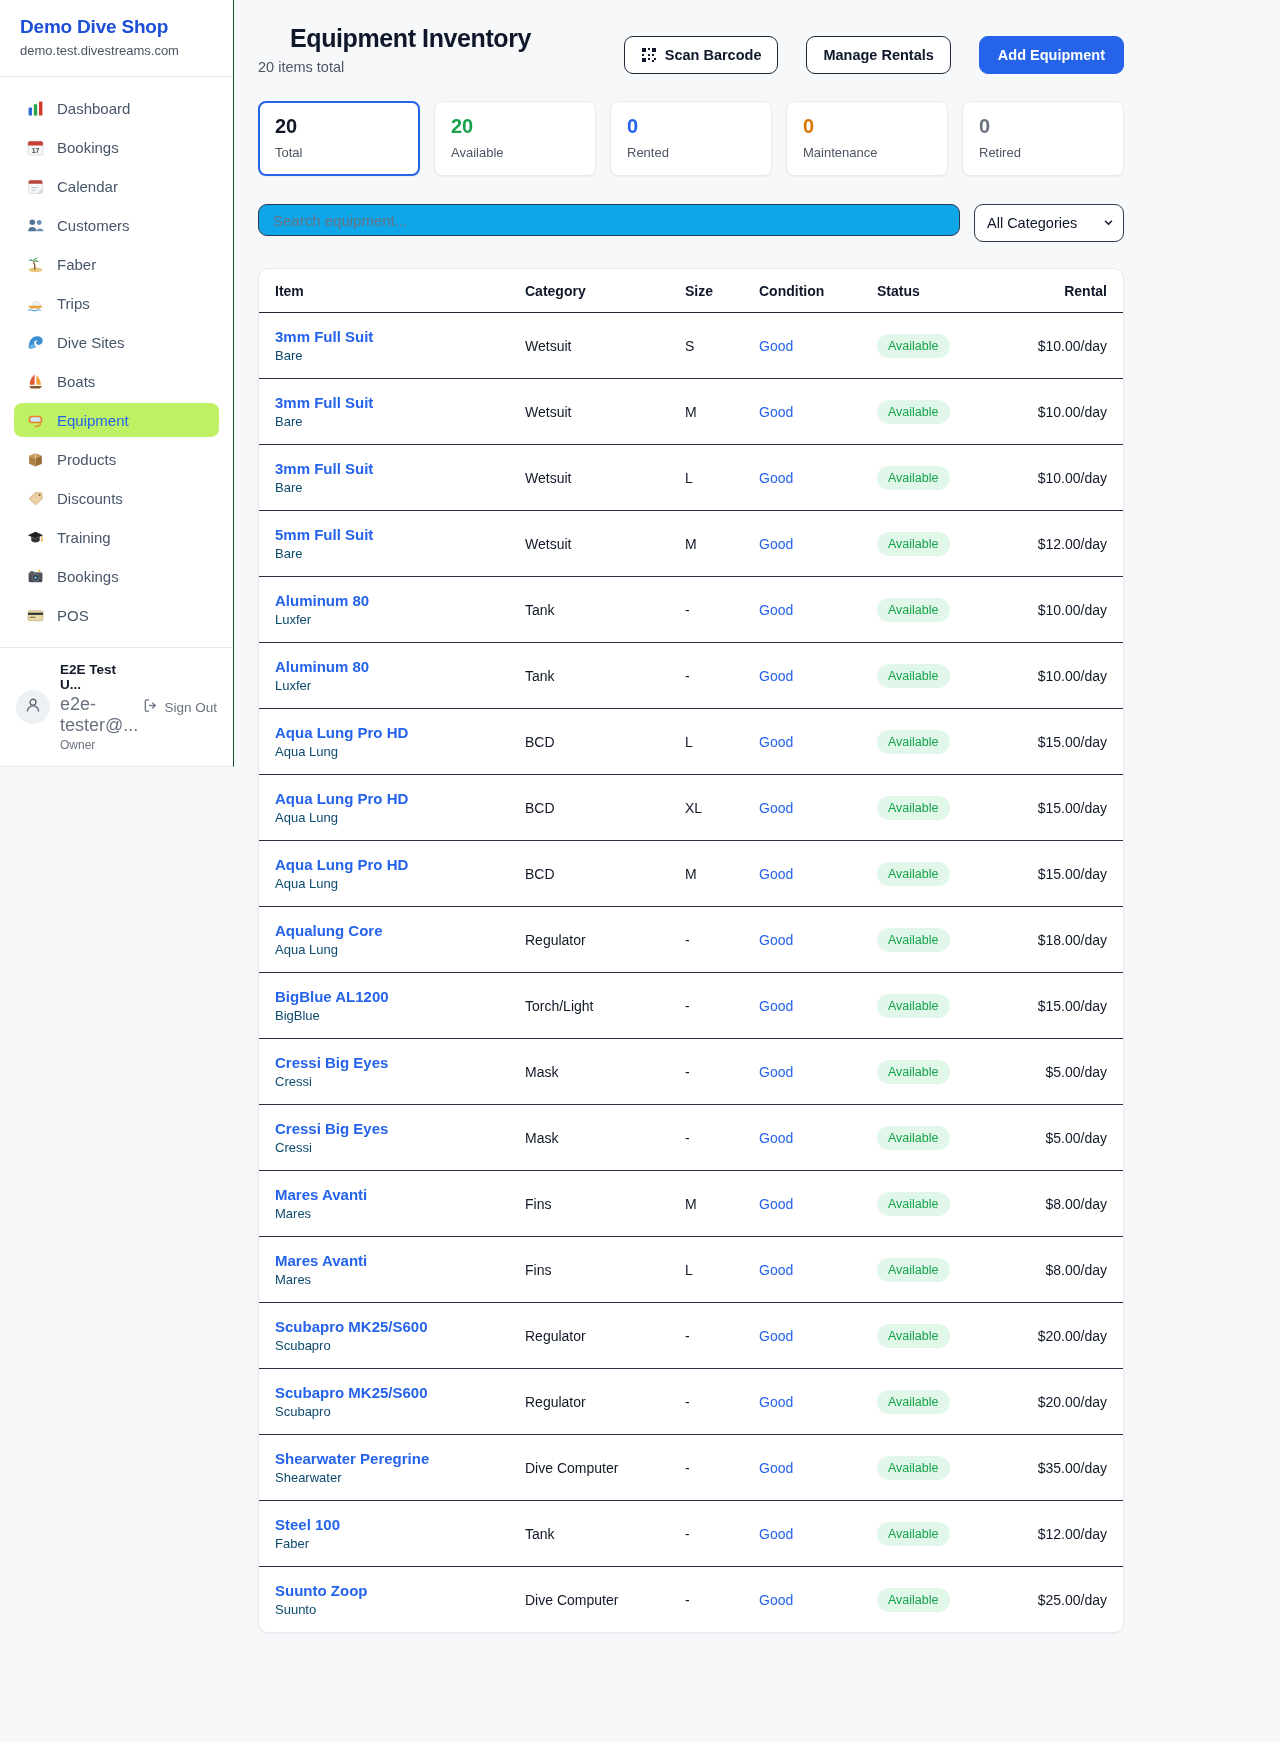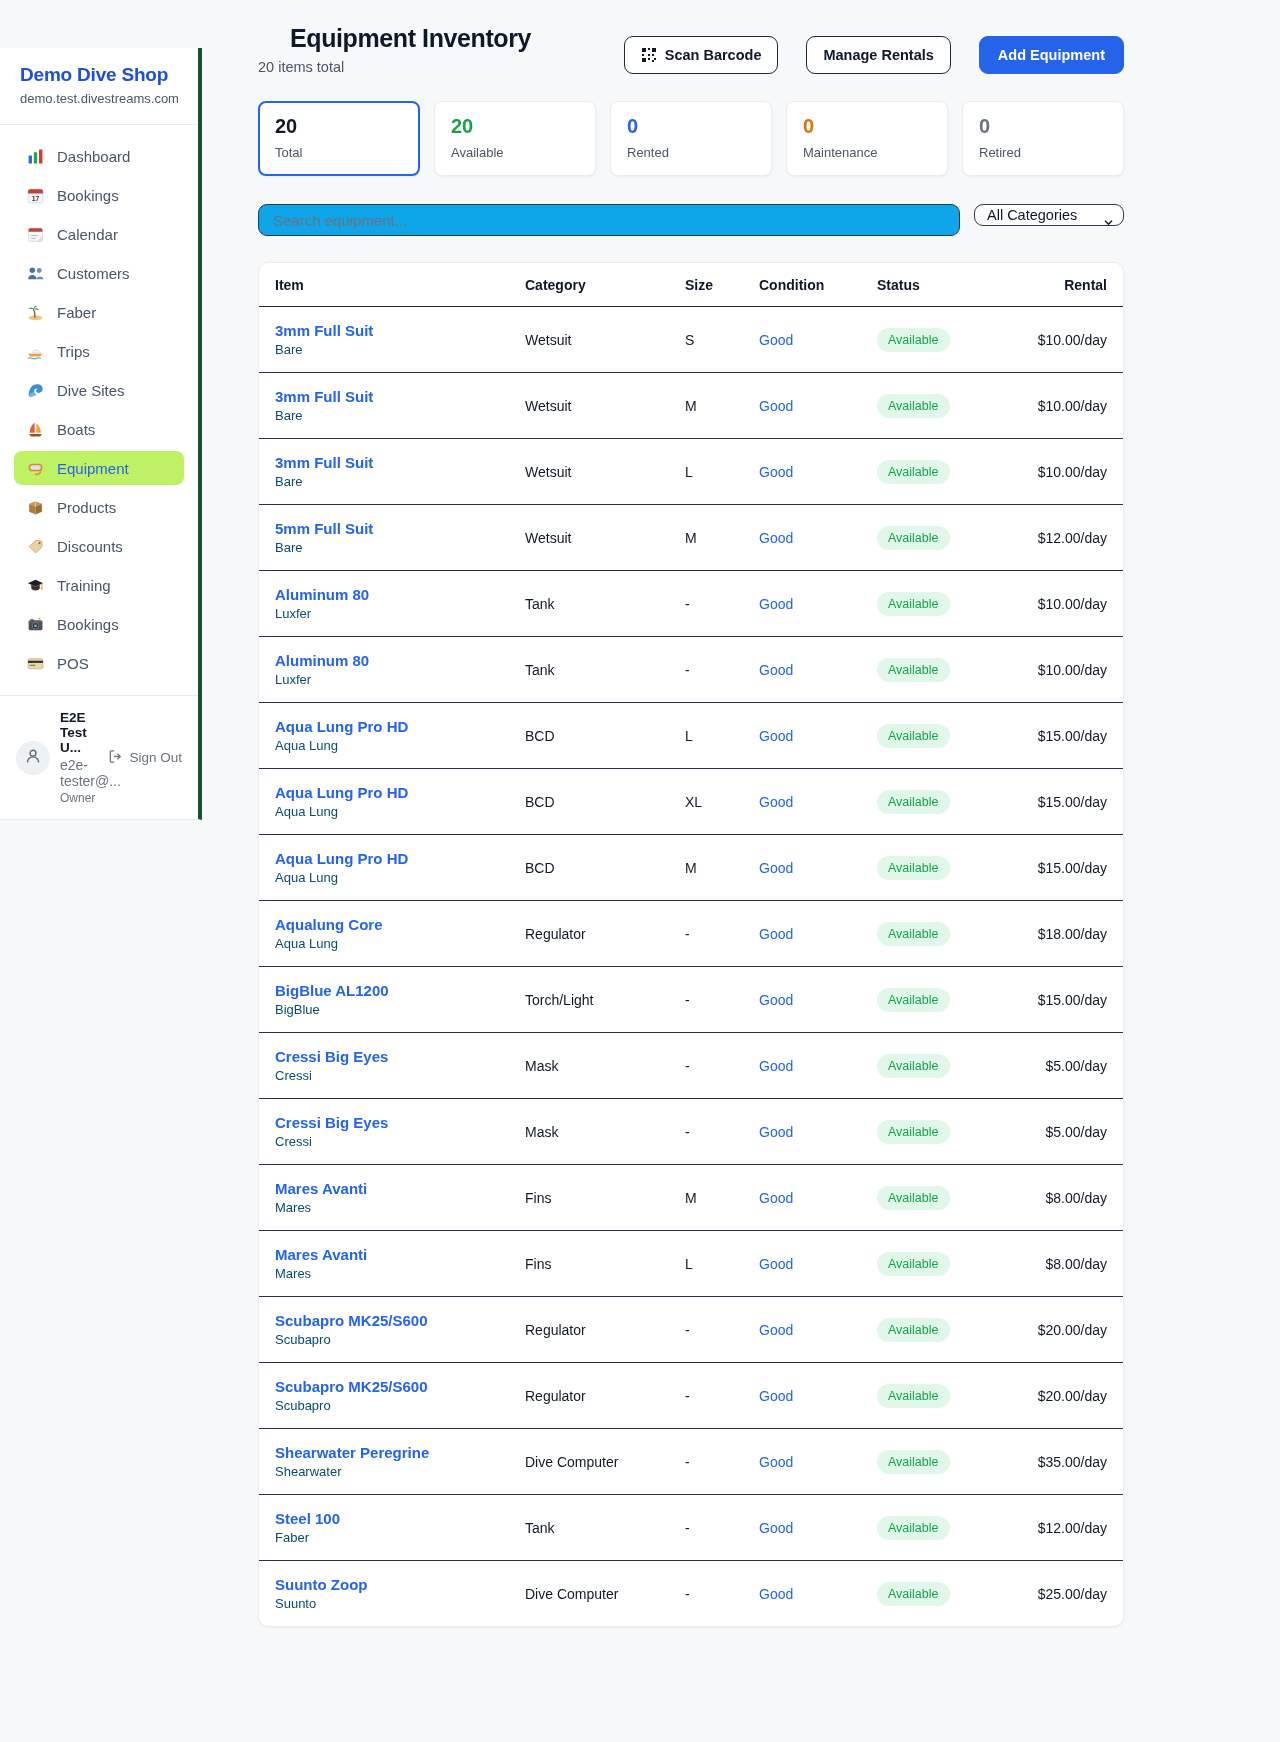--- a/index.html
+++ b/index.html
@@ -7,25 +7,24 @@
   body {
     background:#f7f8fa;
     font-family:"Liberation Sans","DejaVu Sans",sans-serif;
     color:#111827;
     position:relative;
     overflow:hidden;
   }
 
   
   .sidebar {
-    position:absolute; top:0; left:0; width:202px;
+    position:absolute; top:0; left:0; width:234px;
     background:#fff;
-    border-right:4px solid #14532d;
+    border-right:1px solid #14532d;
     border-bottom:1px solid #e8eaee;
-    margin-top:48px;
   }
   .brand { padding:16px 20px 18px; border-bottom:1px solid #e8eaee; }
   .brand-name { font-size:19px; font-weight:700; color:#1d4fd8; letter-spacing:-0.2px; cursor:pointer; }
   .brand-domain { font-size:13px; color:#4b5563; margin-top:5px; }
 
   .nav { padding:14px 14px 10px; }
   .nav-item {
     display:flex; align-items:center; gap:13px;
     padding:8px 12px; margin-bottom:5px;
     border-radius:8px; font-size:15px; color:#475569; cursor:pointer;
@@ -35,21 +34,21 @@
   .nav-icon { width:18px; height:18px; display:inline-flex; align-items:center; justify-content:center; flex-shrink:0; }
   .nav-icon svg { display:block; }
 
   .user-box { border-top:1px solid #e8eaee; padding:14px 16px; display:flex; align-items:center; gap:10px; }
   .avatar {
     width:34px; height:34px; border-radius:50%; background:#eef1f4;
     display:flex; align-items:center; justify-content:center; flex-shrink:0;
   }
   .user-info { flex:1; min-width:0; }
   .user-name { font-size:13.5px; font-weight:700; color:#111827; }
-  .user-email { font-size:14px; color:#6b7280; margin-top:2px; }
+  .user-email { font-size:18px; color:#6b7280; margin-top:2px; }
   .user-role { font-size:12px; color:#6b7280; margin-top:2px; }
   .sign-out { display:flex; align-items:center; gap:6px; color:#6b7280; font-size:13.5px; cursor:pointer; white-space:nowrap; }
 
   
   .main { margin-left:234px; padding:24px 0 0 24px; width:890px; }
   .content { width:866px; }
 
   .page-header { display:flex; justify-content:space-between; align-items:flex-start; }
   .page-title { font-size:25px; font-weight:800; color:#0f172a; letter-spacing:-0.4px;margin-left:32px; }
   .page-subtitle { font-size:14.5px; color:#4b5563; margin-top:6px; }
@@ -73,21 +72,21 @@
   .stat-label { font-size:13px; color:#4b5563; margin-top:7px; }
 
   .filter-row { display:flex; gap:14px; margin-top:28px; }
   .search-input {
     flex:1; height:32px; border:1.5px solid #2c3a4f; border-radius:9px;
     padding:0 14px; font-size:15px; font-family:inherit; color:#111827; background:#0ea5e9; outline:none;
   }
   .search-input::placeholder { color:#6b7280; }
   .select-wrap { position:relative; width:150px; flex-shrink:0; }
   .category-select {
-    width:100%; height:22px; border:1.5px solid #2c3a4f; border-radius:9px; background:#fff;
+    width:100%; height:38px; border:1.5px solid #2c3a4f; border-radius:9px; background:#fff;
     font-size:14.5px; font-family:inherit; color:#0f172a; padding:0 28px 0 12px;
     appearance:none; -webkit-appearance:none; -moz-appearance:none; cursor:pointer; outline:none;
   }
   .select-chevron { position:absolute; right:10px; top:13px; pointer-events:none; display:inline-flex; }
 
   .table-card {
     margin-top:26px; background:#fff; border:1px solid #e9ebef; border-radius:10px;
     box-shadow:0 1px 2px rgba(16,24,40,.05); overflow:hidden;
   }
   table { width:100%; border-collapse:collapse; }

